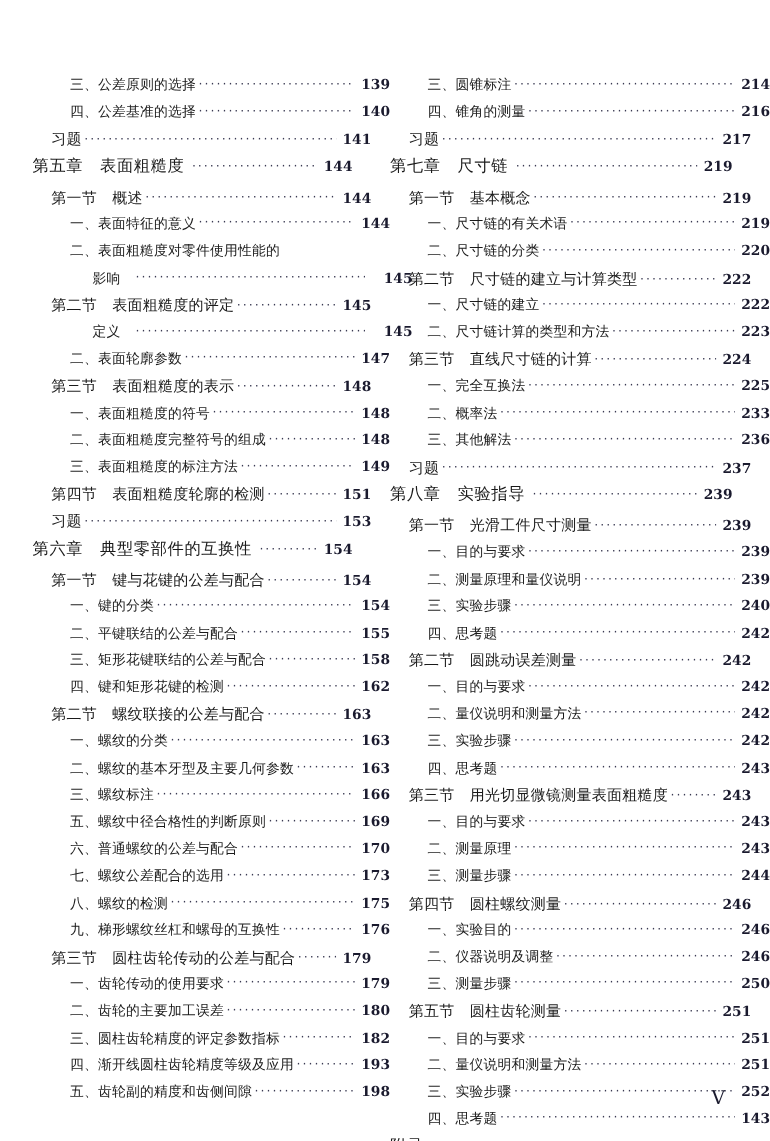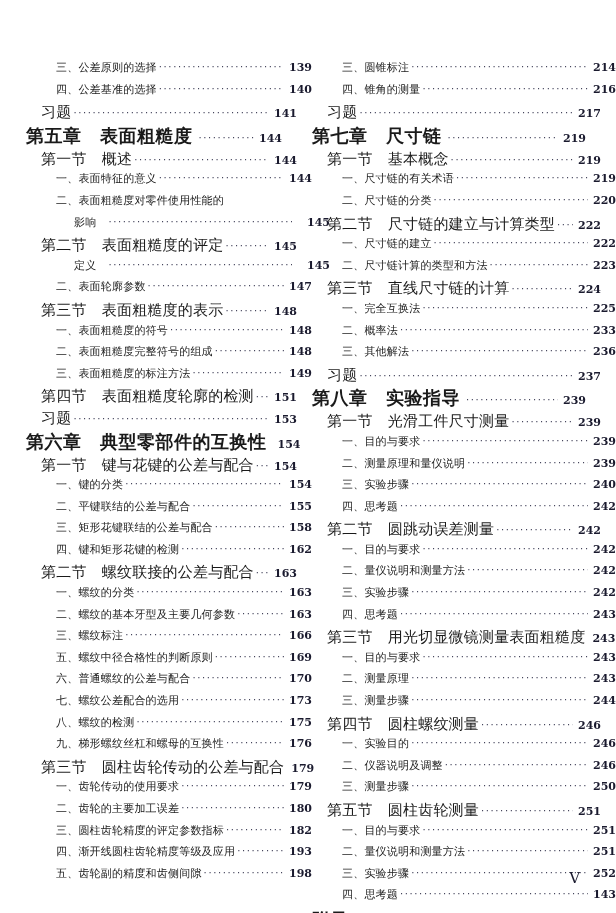--- a/index.html
+++ b/index.html
@@ -67,29 +67,29 @@
     width: 26px;
     text-align: right;
     font-family: "DejaVu Serif", serif;
     font-weight: bold;
     font-size: 11px;
     color: #1a1a2e;
   }
 
   
   .lvl-chapter .toc-label {
-    font-size: 18px;
-    font-weight: bold;
+    font-size: 13px;
+    font-weight: normal;
     letter-spacing: 0.5px;
   }
   .lvl-chapter { height: 25px; }
   .lvl-chapter .dots { margin-left: 6px; }
 
   .lvl-section { padding-left: 15px; }
-  .lvl-section .toc-label { font-size: 15px; }
+  .lvl-section .toc-label { font-size: 12px; }
 
   .lvl-item { padding-left: 30px; }
   .lvl-cont { padding-left: 48px; gap: 10px; }
 
   .no-dots .dots::before { content: ""; }
 
   .folio {
     position: absolute;
     right: 36px;
     bottom: 26px;

